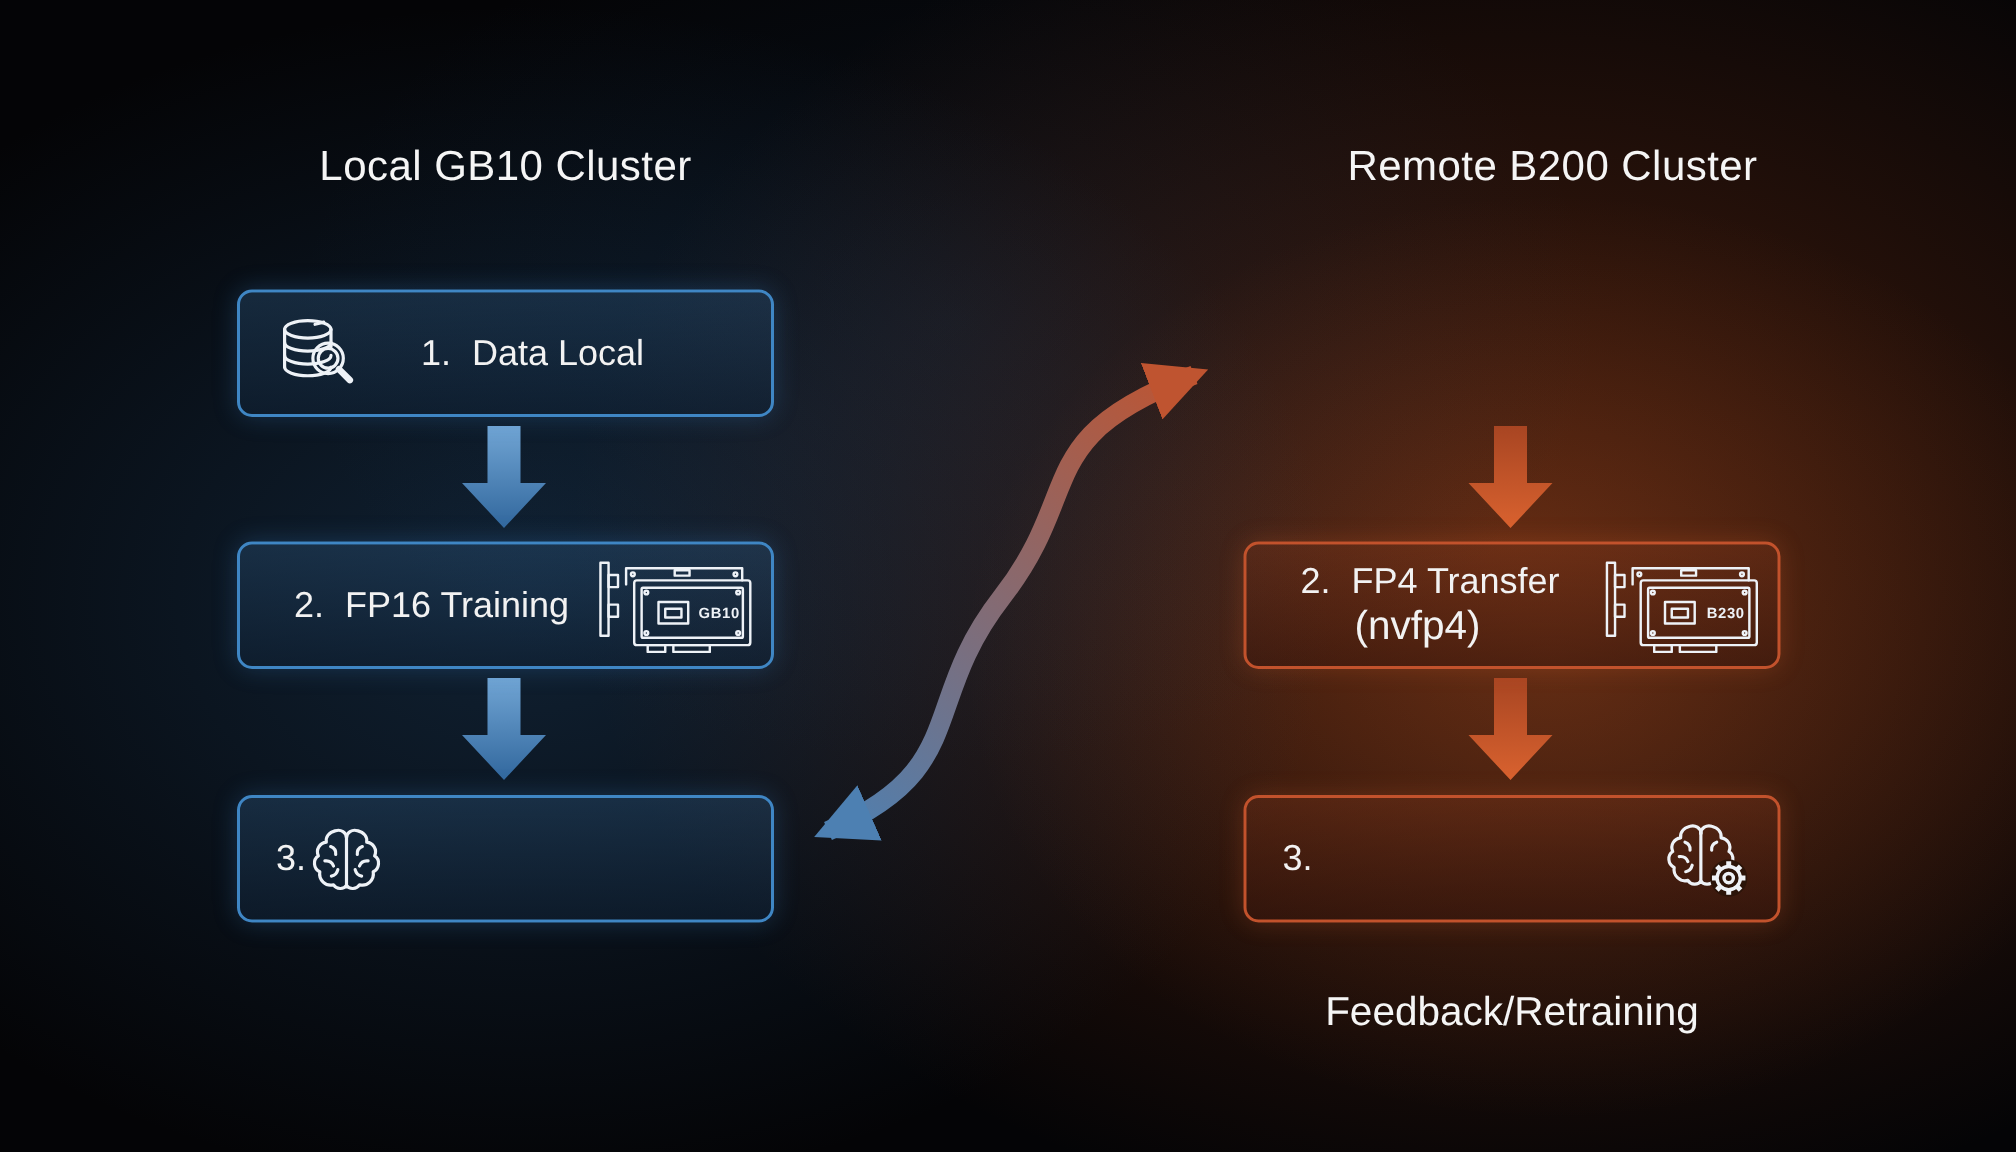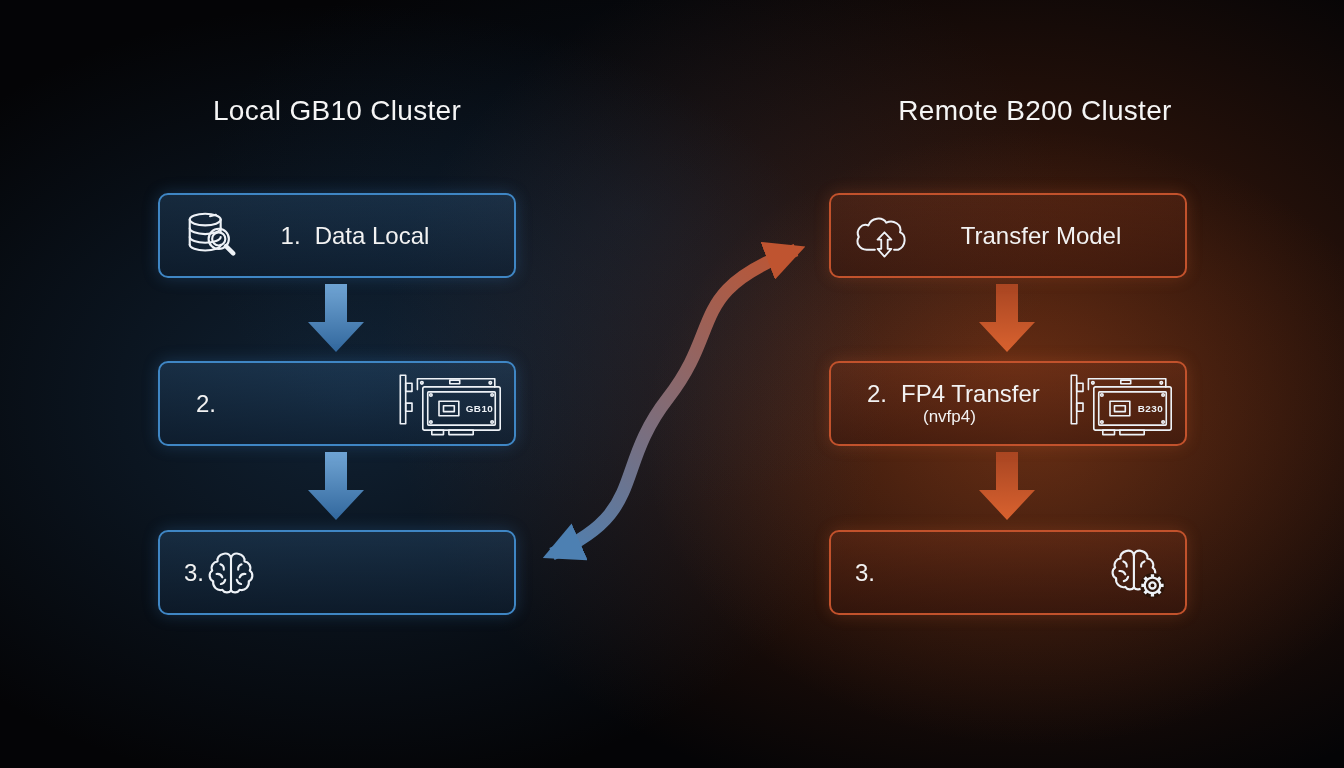--- a/index.html
+++ b/index.html
@@ -33,21 +33,21 @@
     background:linear-gradient(180deg, rgba(44,84,122,0.38), rgba(16,34,54,0.55));
     box-shadow:0 0 16px rgba(64,140,210,0.25);
   }
   .orange{
     border-color:var(--orange,#c2522c);
     background:linear-gradient(180deg, rgba(130,55,28,0.30), rgba(58,22,12,0.50));
     box-shadow:0 0 16px rgba(225,105,50,0.22);
   }
   .line{display:flex;gap:14px;align-items:baseline;white-space:nowrap;}
   .text-col{display:flex;flex-direction:column;line-height:1.12;}
-  .sublabel{margin-left:56px;font-size:17px;}
+  .sublabel{margin-left:36px;font-size:27px;}
   #box-data-prep{left:158px;top:193px;padding:0 20px;}
   #box-fp16{left:158px;top:361px;padding-left:36px;}
   #box-initial{left:158px;top:530px;padding:0 24px;}
   #box-transfer{left:829px;top:193px;padding-left:20px;}
   #box-fp4{left:829px;top:361px;padding-left:36px;}
   #box-prod{left:829px;top:530px;padding-left:24px;}
   .center-fill{flex:1;text-align:center;}
   .push-right{margin-left:auto;}
   .footer-label{
     position:absolute;left:828px;top:659px;width:360px;text-align:center;
@@ -106,20 +106,21 @@
     </svg>
     <div class="line center-fill" style="margin-right:26px;justify-content:center;">
       <span>1.</span>
       <span>Data Local</span>
     </div>
   </div>
 
   <div class="step-box blue" id="box-fp16">
     <div class="line">
       <span>2.</span>
+      <span>FP16 Training</span>
     </div>
     <svg class="ic ic-gpu push-right" style="margin-right:10px;" width="112" height="72" viewBox="0 0 124 80">
       <rect x="9" y="8" width="6" height="54"></rect>
       <rect x="15" y="17" width="7" height="9"></rect>
       <rect x="15" y="39" width="7" height="9"></rect>
       <path d="M28,24 V12 H114 V21"></path>
       <rect x="64" y="13.5" width="11" height="4"></rect>
       <circle cx="33" cy="16.5" r="1.4"></circle>
         <circle cx="109" cy="16.5" r="1.4"></circle>
       <rect x="34" y="21" width="86" height="48" rx="2"></rect>
@@ -140,27 +141,20 @@
     <span>3.</span>
     <svg class="ic" width="54" height="50" viewBox="0 0 56 52">
       <path d="M28,11 C28,7 24,5 20.5,6 C15.5,7.3 13.5,10.5 14,14 C9.5,14.5 6.5,19 8.5,23.5 C4.5,26 5,32.5 9.5,34.5 C8.5,40 13.5,45 19,43.5 C21,46.8 26,47 28,44"></path>
       <path d="M28,11 C28,7 32,5 35.5,6 C40.5,7.3 42.5,10.5 42,14 C46.5,14.5 49.5,19 47.5,23.5 C51.5,26 51,32.5 46.5,34.5 C47.5,40 42.5,45 37,43.5 C35,46.8 30,47 28,44"></path>
       <path d="M28,9 V45"></path>
       <path d="M17,17 q4,1.5 3.5,5.5 M13,27 q4.5,-0.5 6,3.5 M22,33 q-1,4 -4.5,4.5"></path>
       <path d="M39,17 q-4,1.5 -3.5,5.5 M43,27 q-4.5,-0.5 -6,3.5 M34,33 q1,4 4.5,4.5"></path>
     </svg>
   </div>
 
-  <div class="step-box orange" id="box-transfer">
-    <svg class="ic" width="66" height="52" viewBox="0 0 72 56">
-      <path d="M26,43 H17 C9.5,43 4.5,35.5 8.5,29 C4.5,21.5 12,13.5 19,16.5 C22,8 34,6.5 38.5,13.5 C46,9.5 56,15.5 53.5,24 C60.5,26.5 60.5,39 51.5,43 H47"></path>
-      <path d="M36.5,24 L29,32 h4 v10 h-4 l7.5,8.5 7.5,-8.5 h-4 v-10 h4 z" stroke-width="2"></path>
-    </svg>
-    <span class="center-fill" style="margin-right:20px;">Transfer Model</span>
-  </div>
 
   <div class="step-box orange" id="box-fp4">
     <div class="text-col">
       <div class="line">
         <span>2.</span>
         <span>FP4 Transfer</span>
       </div>
       <span class="sublabel">(nvfp4)</span>
     </div>
     <svg class="ic ic-gpu push-right" style="margin-right:10px;" width="112" height="72" viewBox="0 0 124 80">
@@ -208,14 +202,15 @@
           <line x1="-5.09" y1="5.09" x2="-7.64" y2="7.64"></line>
           <line x1="-7.2" y1="0" x2="-10.8" y2="0"></line>
           <line x1="-5.09" y1="-5.09" x2="-7.64" y2="-7.64"></line>
           <line x1="0" y1="-7.2" x2="0" y2="-10.8"></line>
           <line x1="5.09" y1="-5.09" x2="7.64" y2="-7.64"></line>
         </g>
       </g>
     </svg>
   </div>
 
+  <div class="footer-label">Feedback/Retraining</div>
 
 </div>
 
 </body></html>

